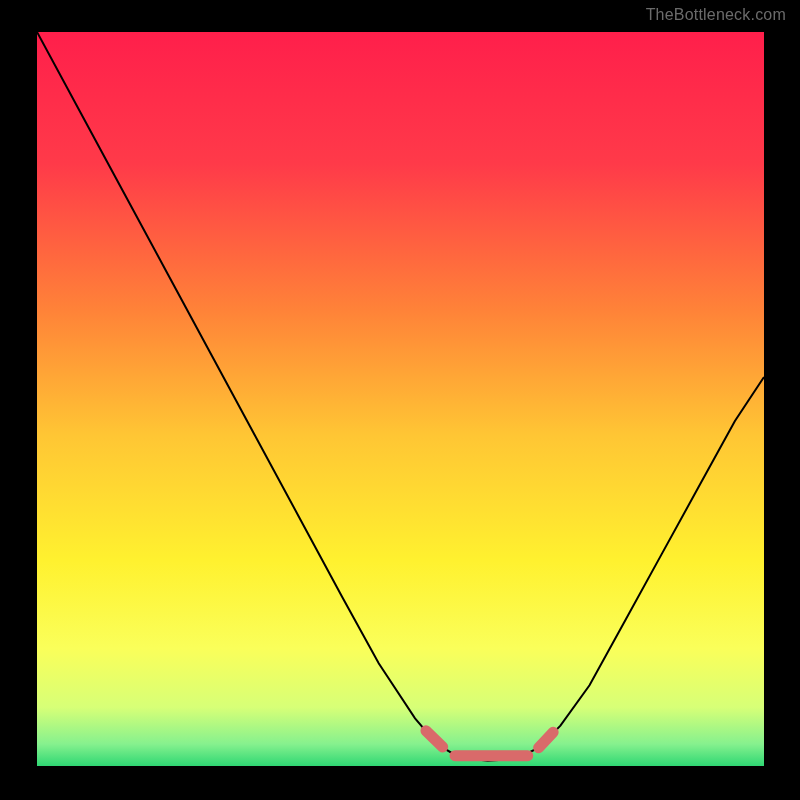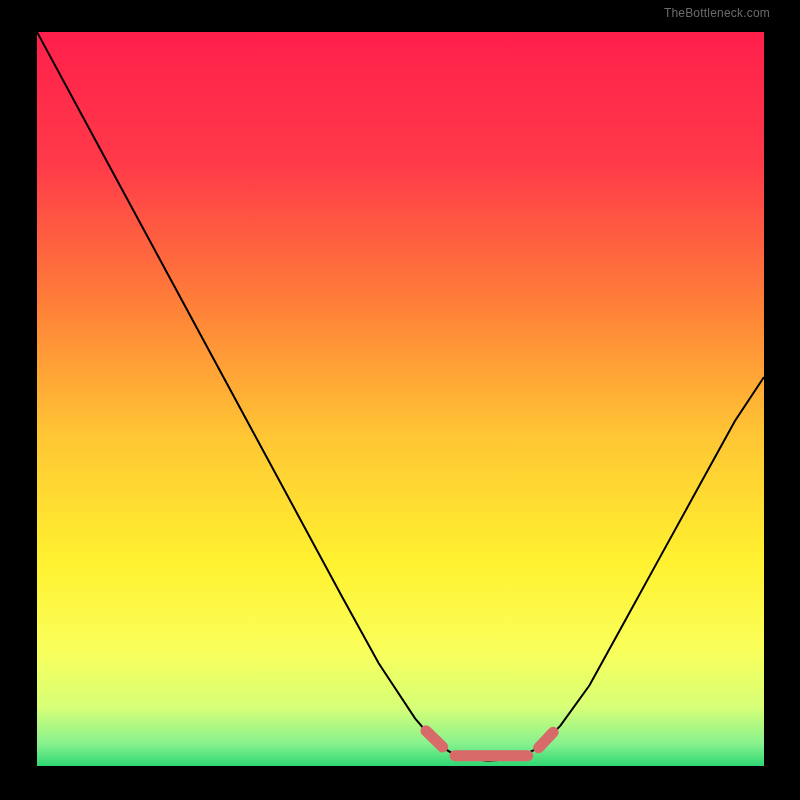--- a/index.html
+++ b/index.html
@@ -13,23 +13,23 @@
   }
   .stage {
     position: relative;
     width: 800px;
     height: 800px;
     background: #000;
   }
   .watermark {
     position: absolute;
     top: 6px;
-    right: 30px;
+    right: 14px;
     color: #6b6b6b;
-    font-size: 12px;
+    font-size: 16px;
     font-weight: 500;
     letter-spacing: 0.2px;
     z-index: 30;
   }
   svg {
     display: block;
   }
 </style>
 </head>
 <body>

